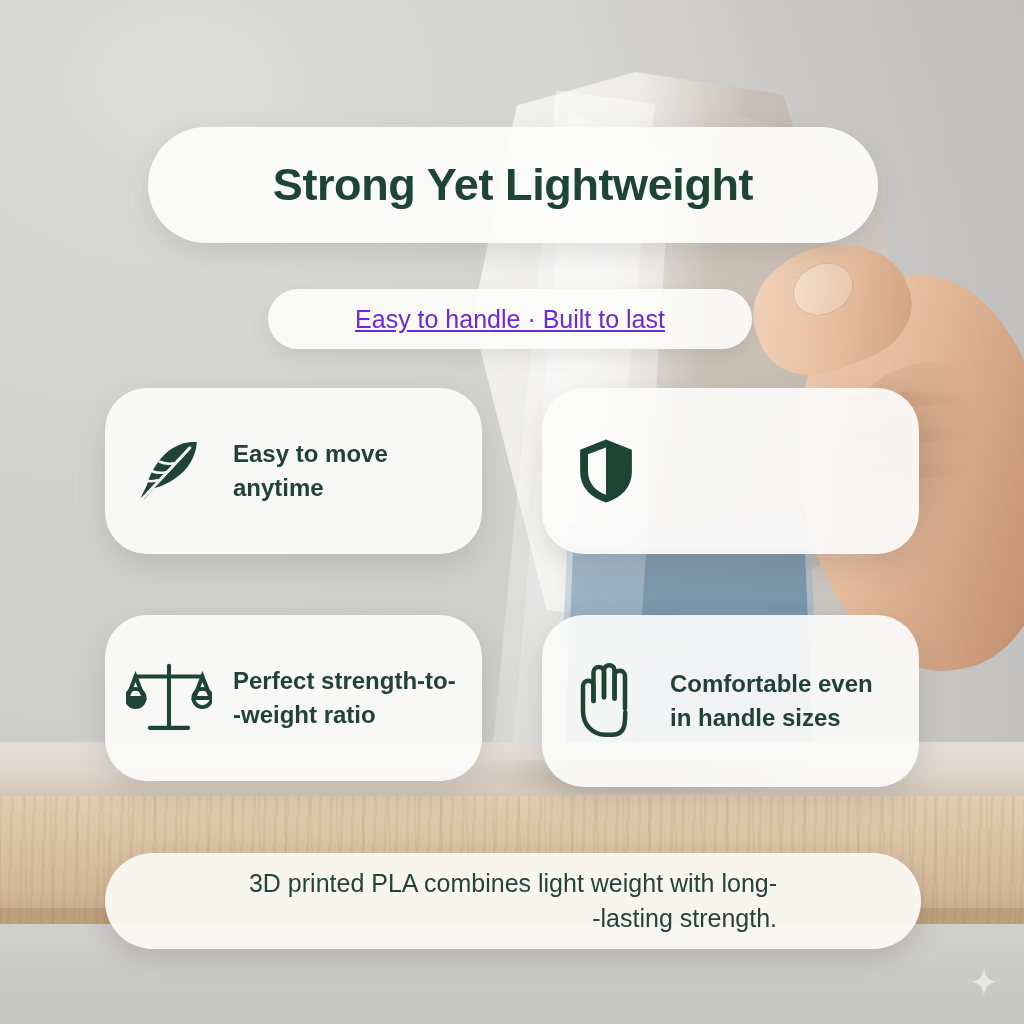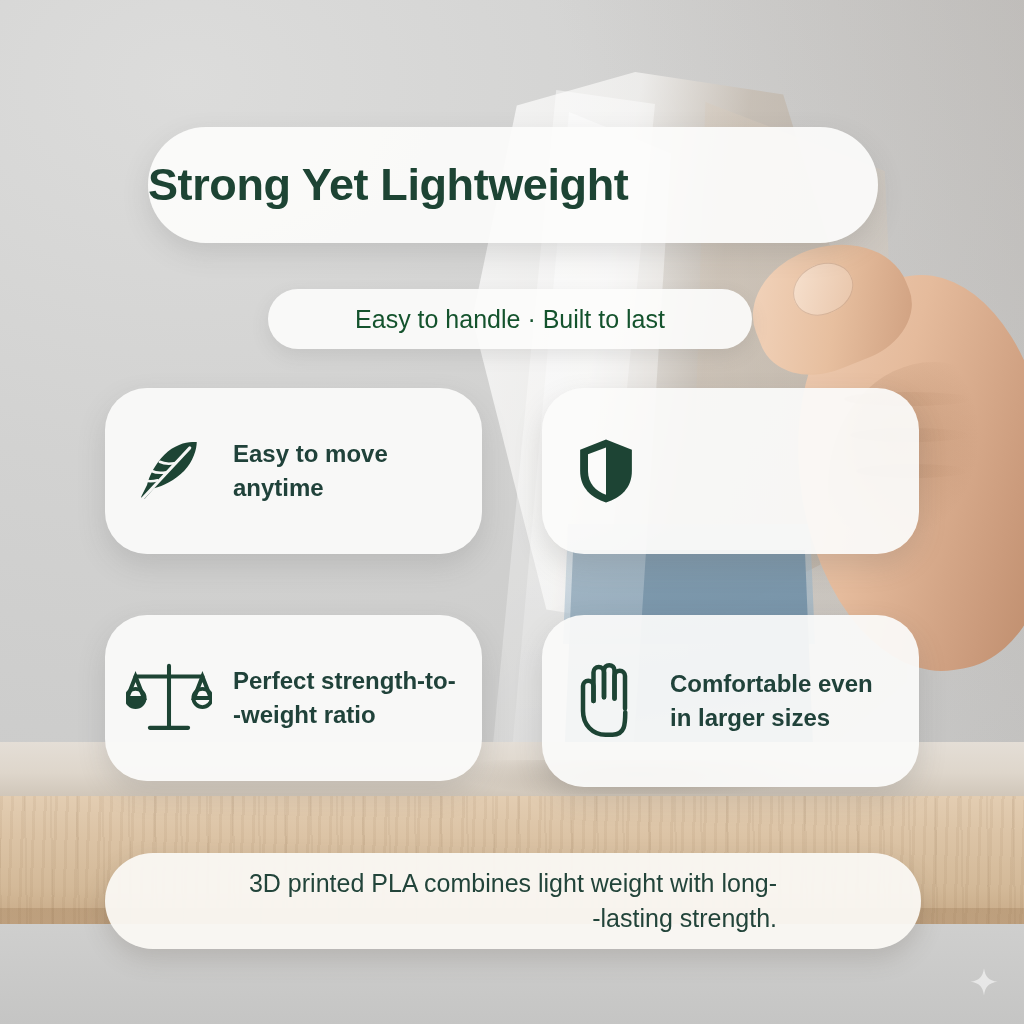--- a/index.html
+++ b/index.html
@@ -114,36 +114,36 @@
   }
 
   
   .ui { position:absolute; inset:0; }
 
   .pill-header {
     position:absolute; left:148px; top:127px; width:730px; height:116px;
     background:rgba(252,252,251,.93);
     border-radius:58px;
     box-shadow:0 10px 26px rgba(90,90,90,.17);
-    display:flex; align-items:center; 
+    display:flex; align-items:center; justify-content:center;
   }
   .pill-header .title {
     font-size:45px; font-weight:bold; color:#1d4434; letter-spacing:-.4px;
     white-space:nowrap;
   }
 
   .pill-sub {
     position:absolute; left:268px; top:289px; width:484px; height:60px;
     background:rgba(252,252,251,.92);
     border-radius:32px;
     box-shadow:0 7px 18px rgba(90,90,90,.13);
     display:flex; align-items:center; justify-content:center;
   }
   .pill-sub .sub {
-    font-size:25px; color:#14532d; white-space:nowrap;
+    font-size:25px; color:#6d28d9; white-space:nowrap;text-decoration:underline;
   }
 
   .card {
     position:absolute; width:377px; height:166px;
     background:rgba(251,251,250,.93);
     border-radius:42px;
     box-shadow:0 12px 28px rgba(88,88,88,.18);
     display:flex; align-items:center;font-weight:bold;
   }
   .card.c1 { left:105px; top:388px; }
@@ -261,21 +261,21 @@
       <svg width="76" height="80" viewBox="0 0 60 64" aria-hidden="true">
         <g fill="none" stroke="#1d4434" stroke-width="3.6" stroke-linecap="round" stroke-linejoin="round">
           <path d="M20 32V9a4.2 4.2 0 018.4 0v20"></path>
           <path d="M28.4 29V7.5a4.2 4.2 0 018.4 0V30"></path>
           <path d="M36.8 30V12a4.2 4.2 0 018.4 0v26"></path>
           <path d="M20 32V20a4.2 4.2 0 00-8.4 0v20c0 11 7.6 19 18 19h5.6c10 0 10.2-8.6 10.2-18"></path>
         </g>
       </svg>
     </div>
     <div class="txt">Comfortable even
-in larger sizes</div>
+in handle sizes</div>
   </div>
 
   <div class="pill-footer">
     <span class="foot">3D printed PLA combines light weight with long-
 -lasting strength.</span>
   </div>
 
   <div class="sparkle">
     <svg width="36" height="36" viewBox="0 0 32 32" aria-hidden="true">
       <path d="M16 2c1.2 8 4 10.8 12 12-8 1.2-10.8 4-12 12-1.2-8-4-10.8-12-12C12 12.8 14.8 10 16 2z" fill="#fefefe" opacity="0.92"></path>

